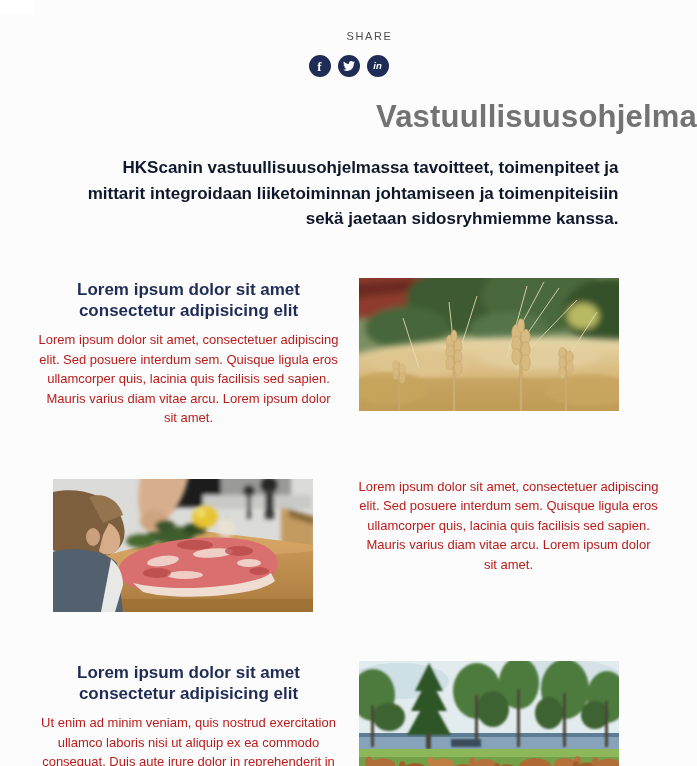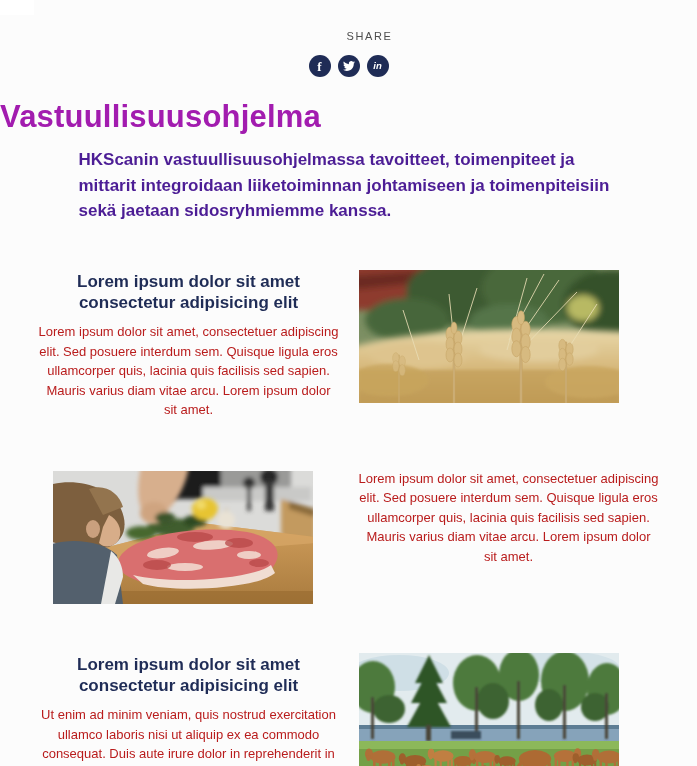--- a/index.html
+++ b/index.html
@@ -24,27 +24,27 @@
     background:#1f2c56;color:#ffffff;
     display:flex;align-items:center;justify-content:center;
     font-weight:bold;cursor:pointer;border:none;padding:0;
   }
   .sbtn .glyph-f{font-size:13px;line-height:1;font-family:"Liberation Serif",serif;font-weight:bold;}
   .sbtn .glyph-in{font-size:9.5px;line-height:1;letter-spacing:0;font-style:italic;}
   .sbtn svg{display:block;}
 
   
   .page-title{
-    text-align:left;color:#a21caf;
+    text-align:right;color:#737373;
     font-size:31px;font-weight:bold;
     margin:22px 0 5px;letter-spacing:.2px;
   }
   .page-subtitle{
-    width:540px;margin:12px auto 0;
-    text-align:left;color:#4c1d95;
+    width:540px;margin:20px auto 0;
+    text-align:right;color:#0f172a;
     font-size:17px;font-weight:bold;line-height:1.5;
   }
 
   
   .sections{margin-top:46px;}
   .section{
     width:620px;margin:0 auto;
     display:flex;justify-content:space-between;align-items:flex-start;
   }
   .section + .section{margin-top:49px;}

